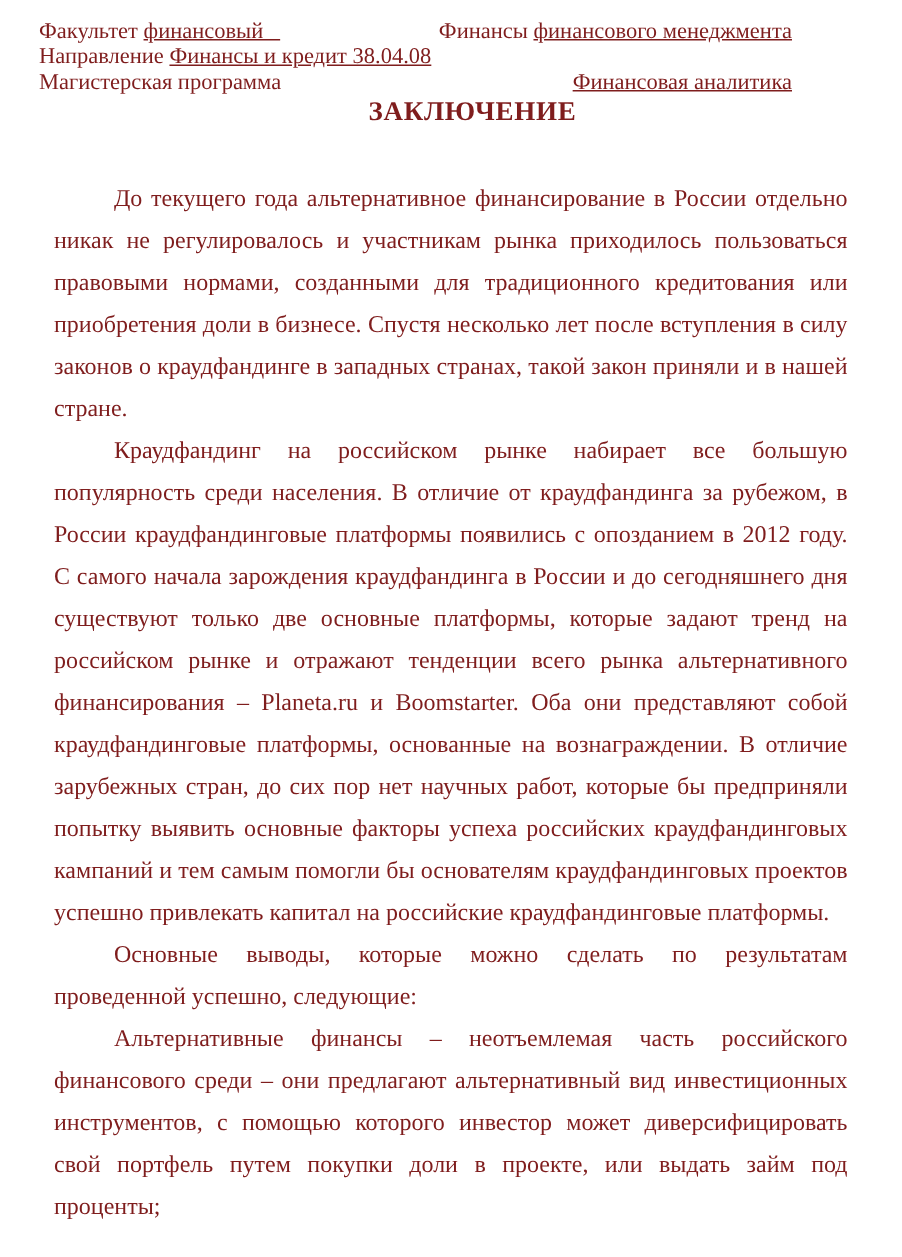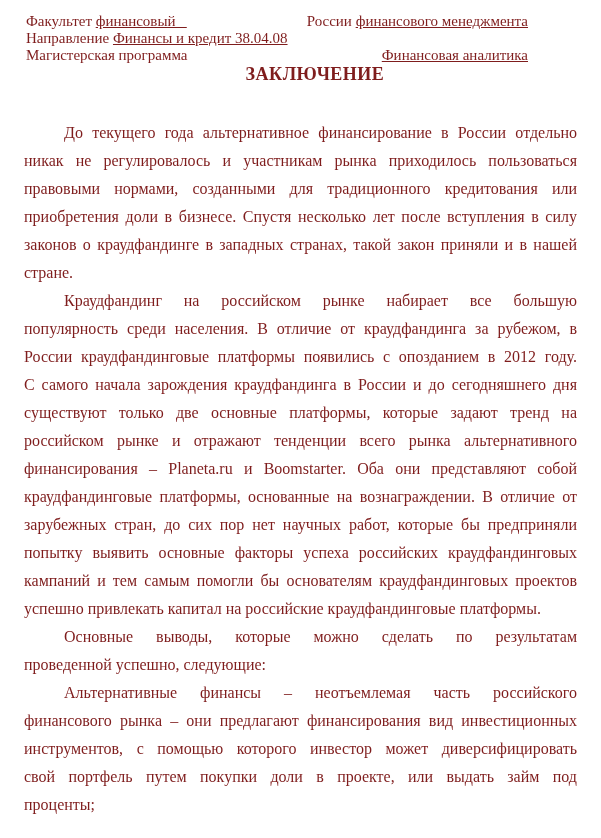--- a/index.html
+++ b/index.html
@@ -28,21 +28,21 @@
   .title {
     text-align: center;
     font-weight: bold;
     font-size: 18px;
     line-height: 20px;
     letter-spacing: 0.5px;
     padding-left: 29px;
   }
   .doc-body {
     margin-top: 35px;
-    padding: 0 24px;
+    padding: 0 36px;
     font-size: 16px;
   }
   .paragraph { margin: 0; }
   .line {
     line-height: 28px;
     height: 28px;
     text-align: justify;
     text-align-last: justify;
     overflow: hidden;
   }
@@ -55,21 +55,21 @@
 <div class="page">
 
   <div class="header">
 
     <div class="header-row">
       <div>
         <span>Факультет</span>
         <span class="u">финансовый&nbsp;&nbsp;&nbsp;</span>
       </div>
       <div class="push-right">
-        <span>России</span>
+        <span>Финансы</span>
         <span class="u">финансового менеджмента</span>
       </div>
     </div>
 
     <div class="header-row">
       <div>
         <span>Направление</span>
         <span class="u">Финансы и кредит 38.04.08</span>
       </div>
     </div>
@@ -105,20 +105,20 @@
         <div class="line">попытку выявить основные факторы успеха российских краудфандинговых</div>
         <div class="line">кампаний и тем самым помогли бы основателям краудфандинговых проектов</div>
         <div class="line last">успешно привлекать капитал на российские краудфандинговые платформы.</div>
       </div>
       <div class="paragraph">
         <div class="line first">Основные выводы, которые можно сделать по результатам</div>
         <div class="line last">проведенной успешно, следующие:</div>
       </div>
       <div class="paragraph">
         <div class="line first">Альтернативные финансы – неотъемлемая часть российского</div>
-        <div class="line">финансового рынка – они предлагают финансирования вид инвестиционных</div>
+        <div class="line">финансового среди – они предлагают альтернативный вид инвестиционных</div>
         <div class="line">инструментов, с помощью которого инвестор может диверсифицировать</div>
         <div class="line">свой портфель путем покупки доли в проекте, или выдать займ под</div>
         <div class="line last">проценты;</div>
       </div>
     </div>
 
 </div>
 
 </body></html>

